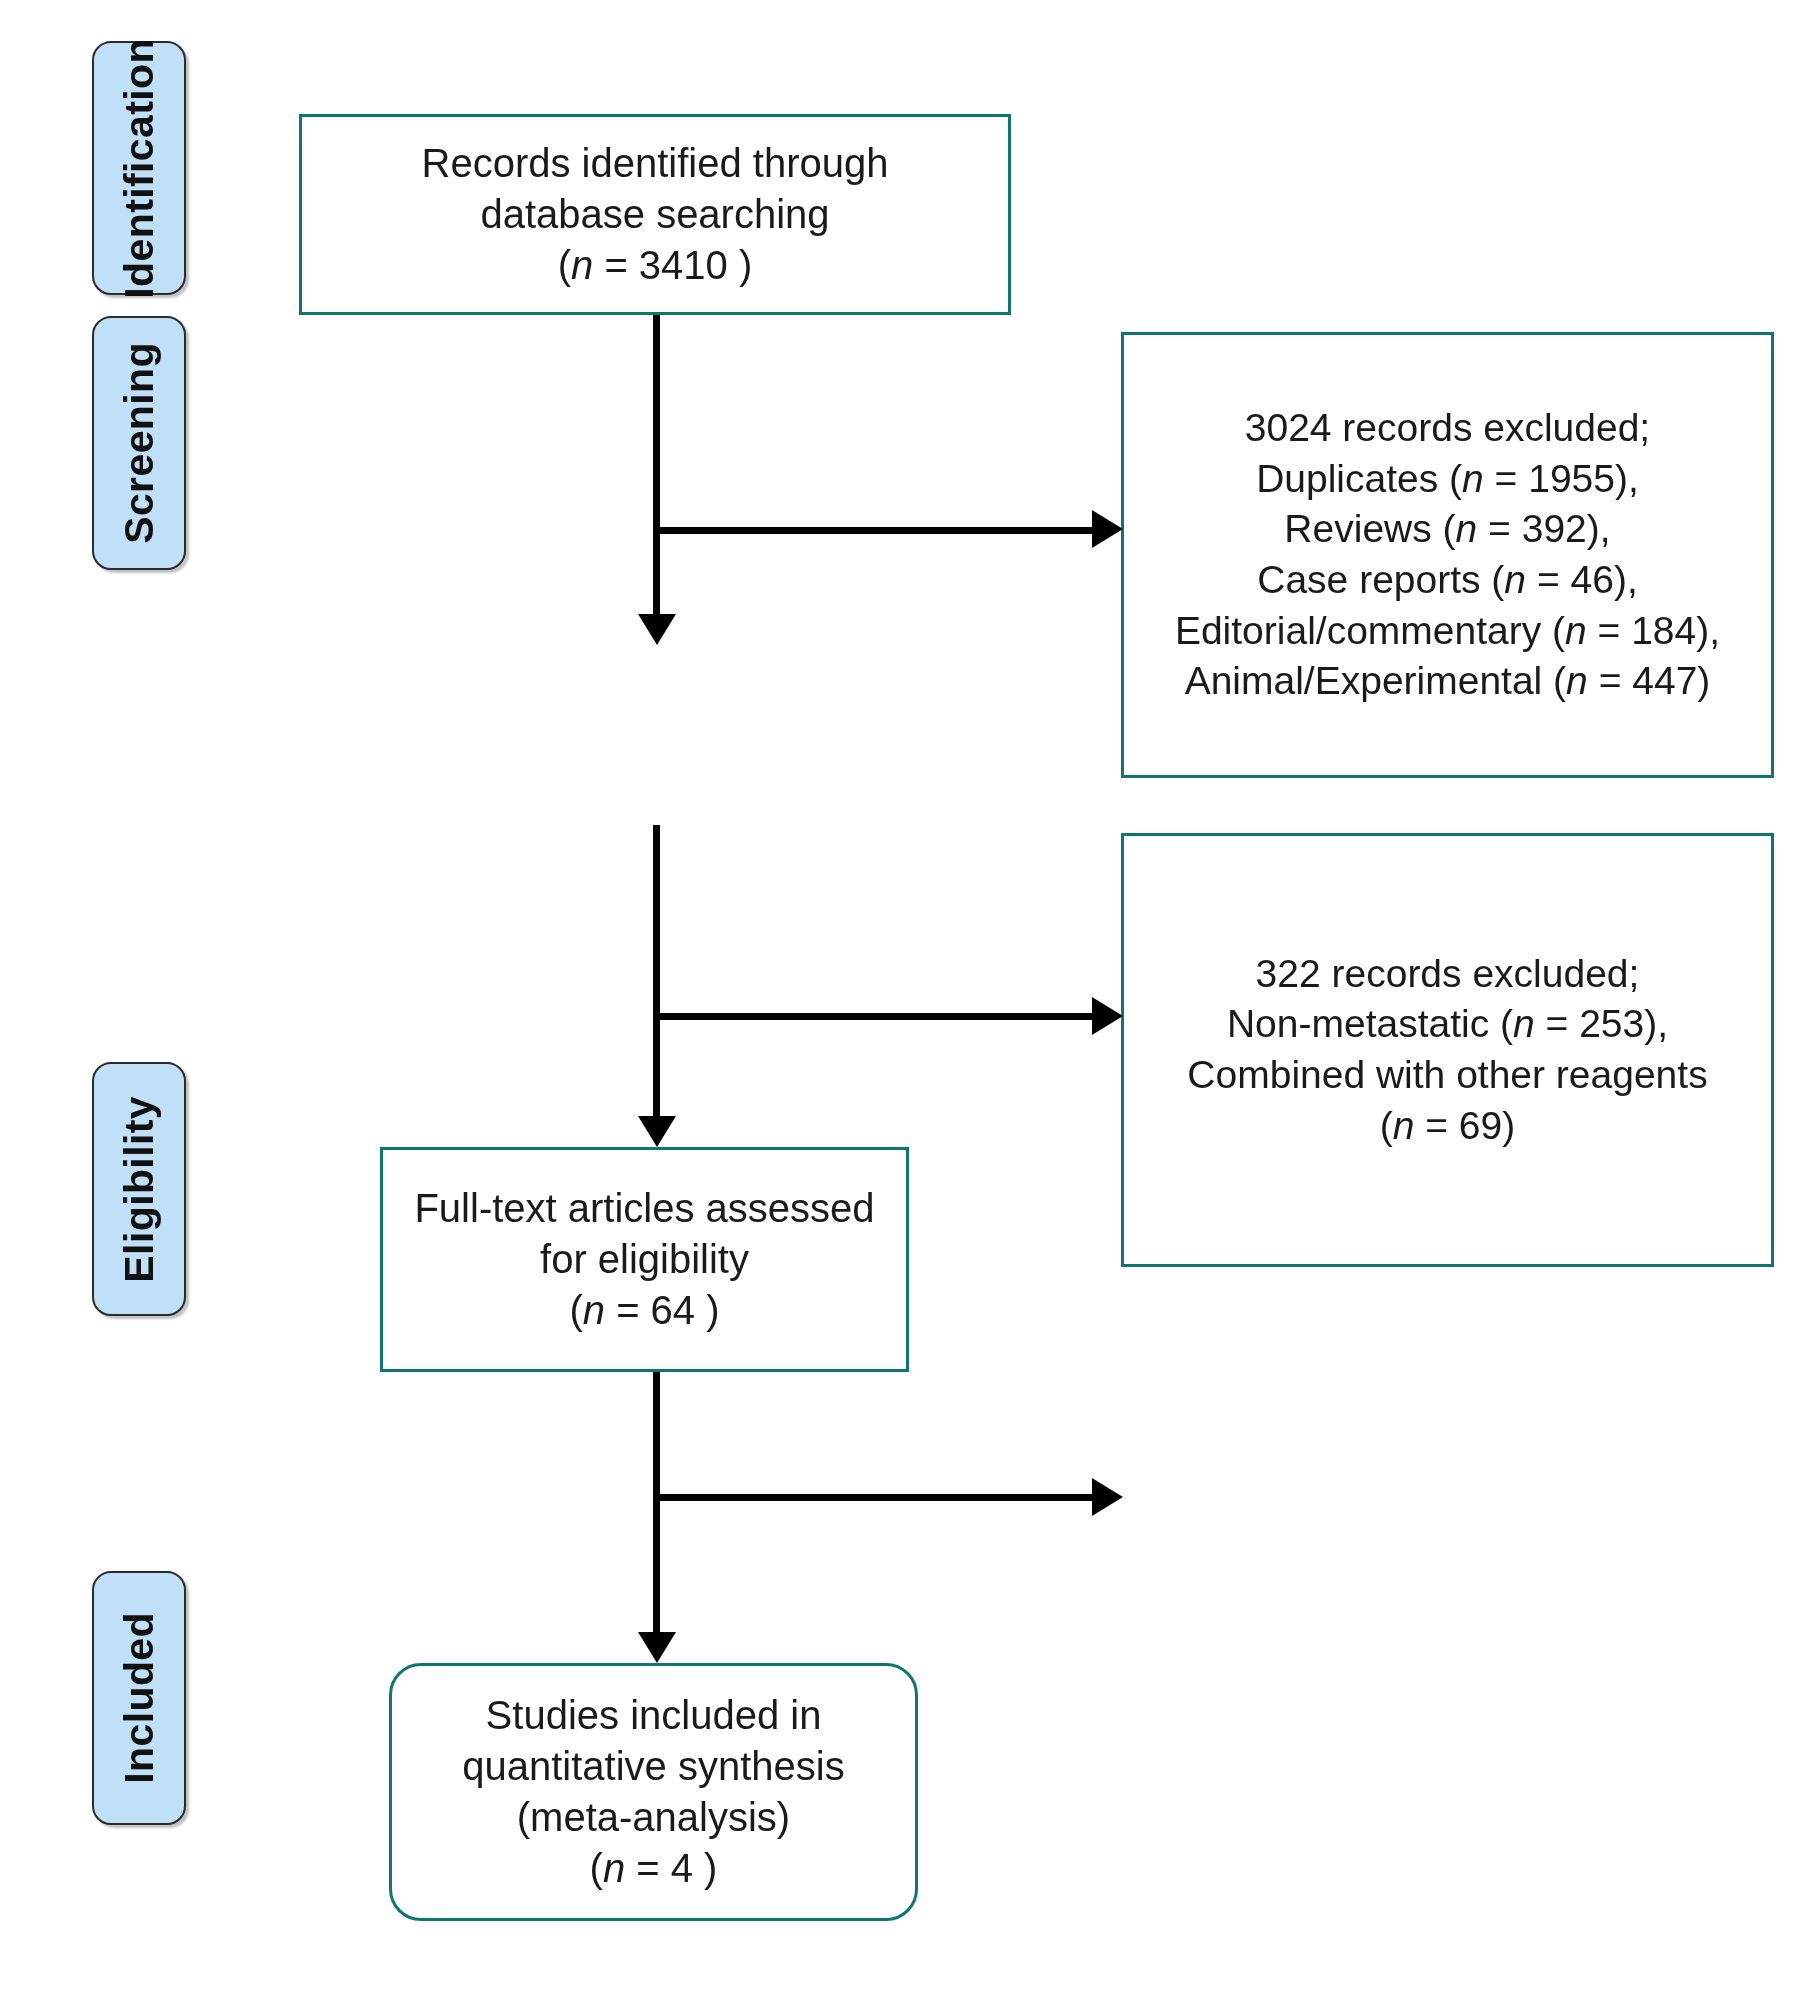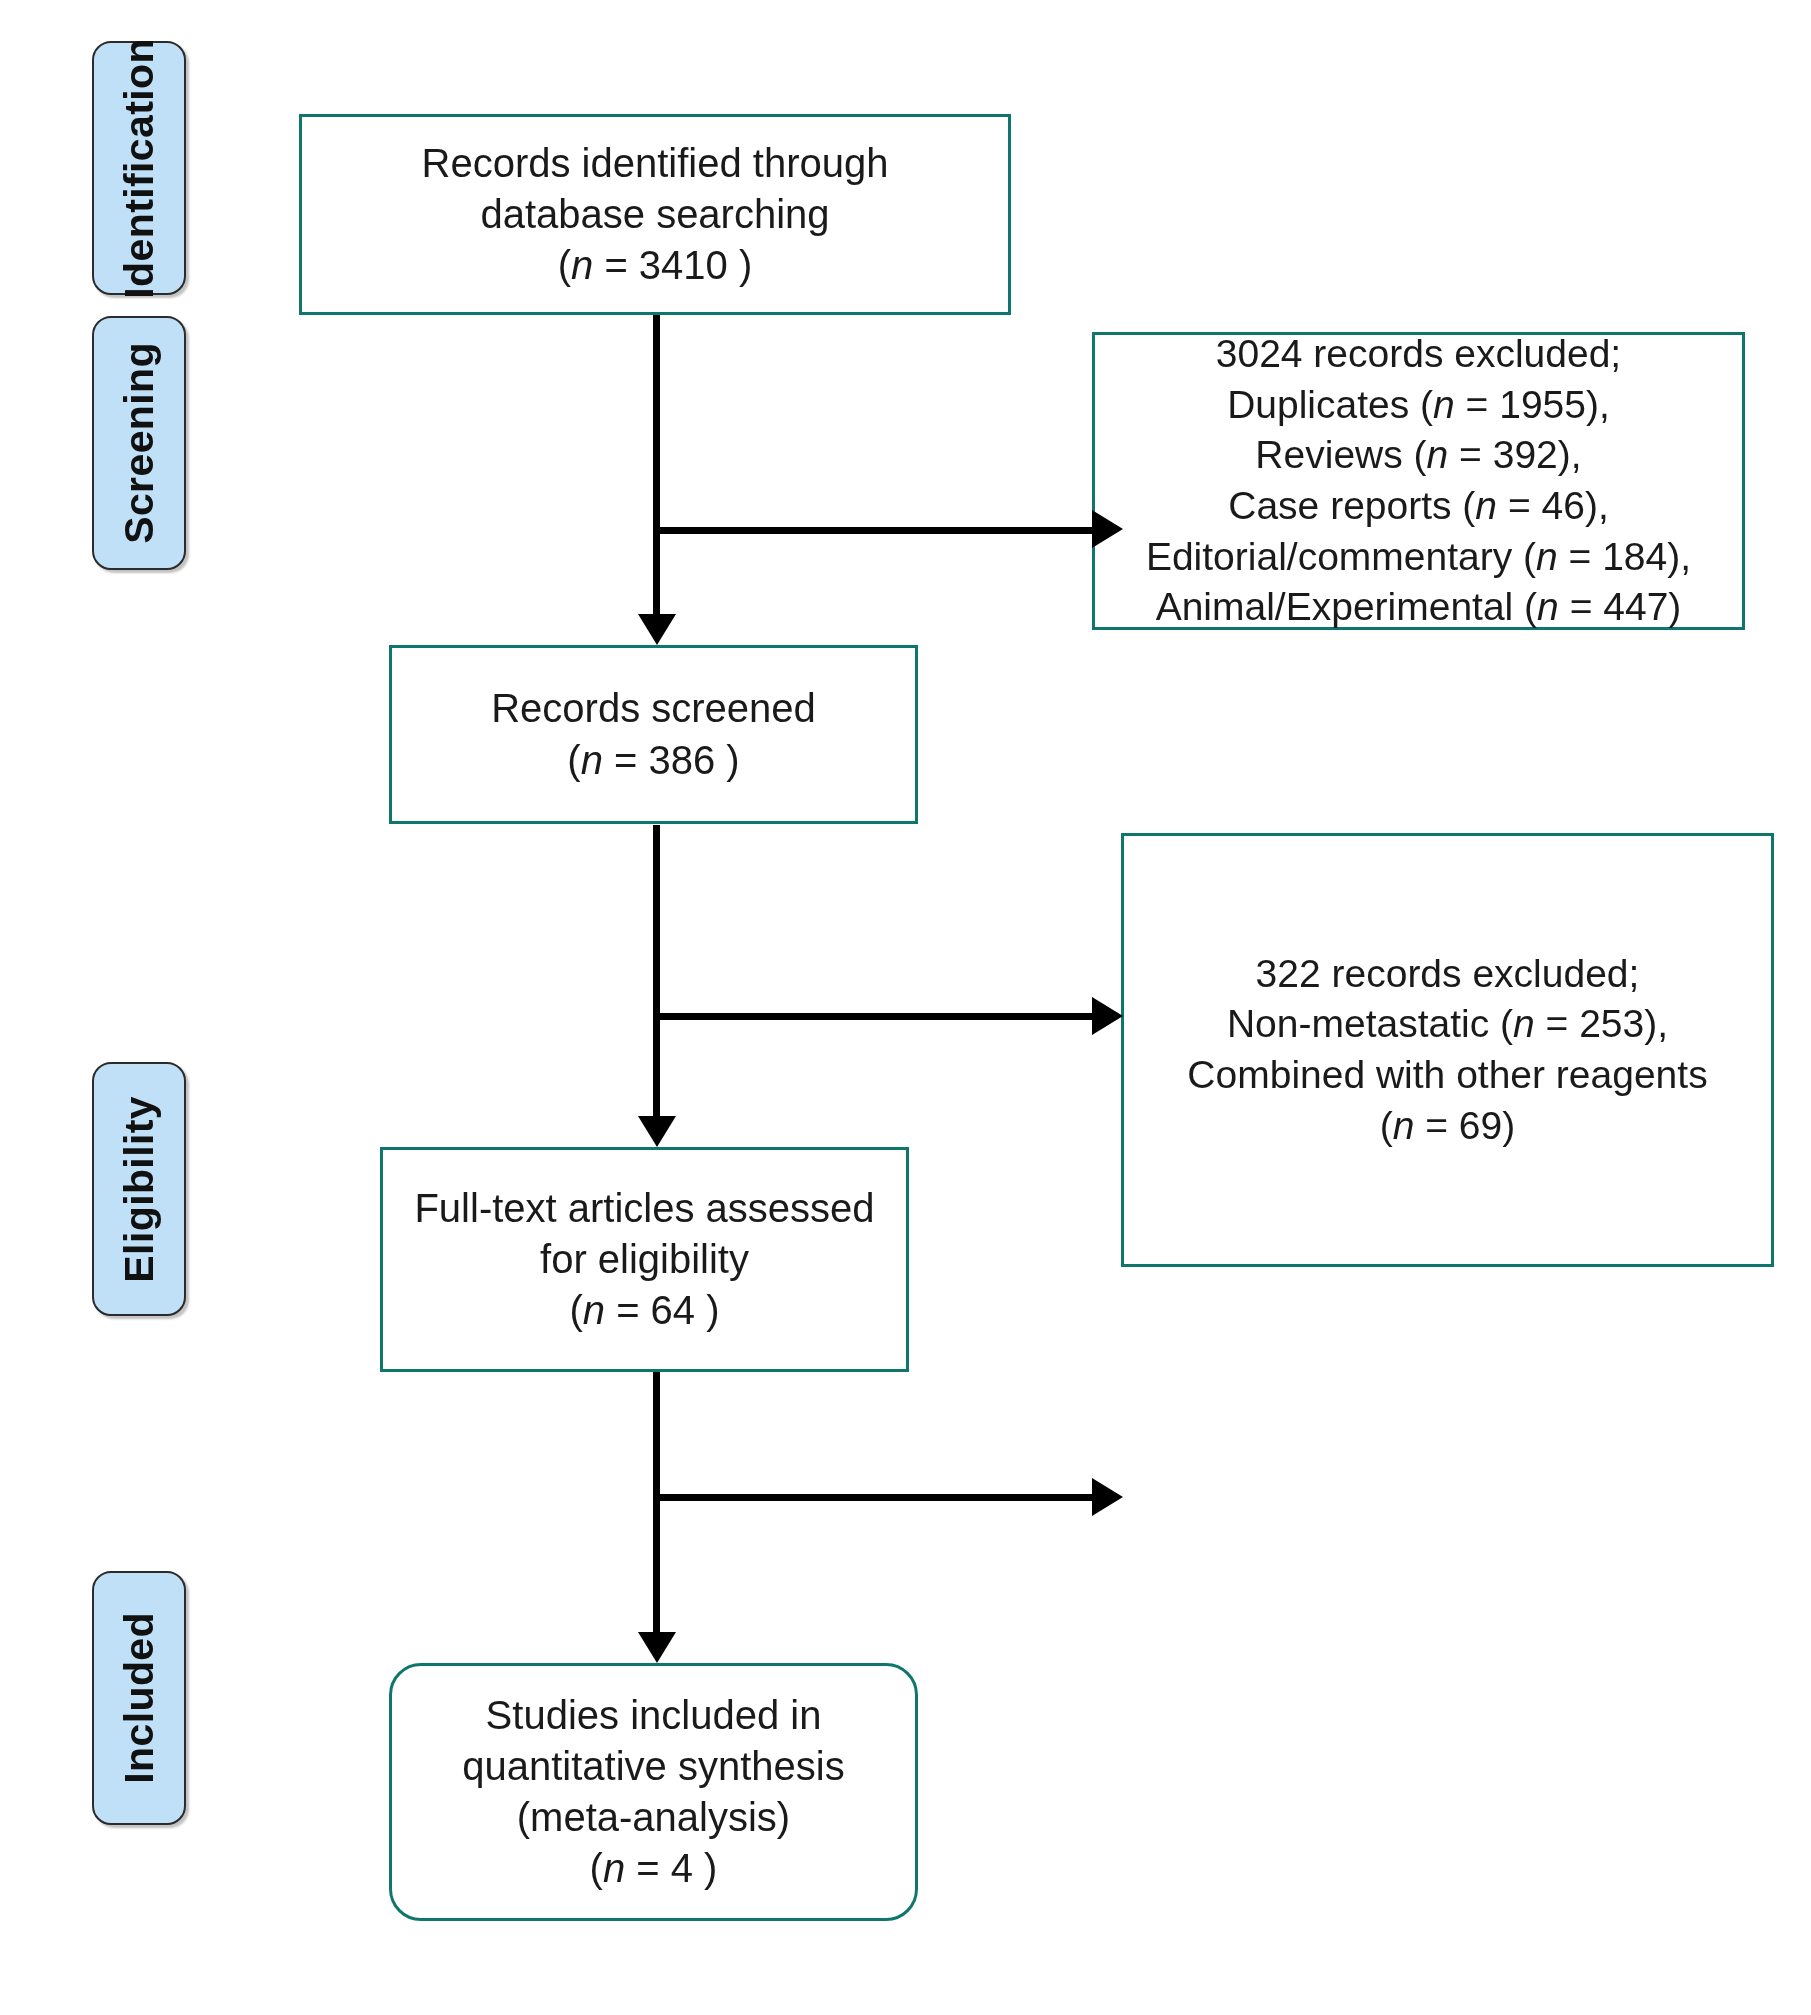--- a/index.html
+++ b/index.html
@@ -110,33 +110,30 @@
   </div>
 
   <div class="stage-box" style="left:92px; top:1571px; width:94px; height:254px;">
     <span class="stage-label">Included</span>
   </div>
 
   <div class="flow-box" style="left:299px; top:114px; width:712px; height:201px;">
     <span class="flow-text">Records identified through<br>database searching<br>(<em class="n-italic">n</em> = 3410 )</span>
   </div>
 
-  <div class="flow-box" style="left:389px; top:645px; width:529px; height:179px;">
-    <span class="flow-text">Records screened<br>(<em class="n-italic">n</em> = 386 )</span>
-  </div>
 
   <div class="flow-box" style="left:380px; top:1147px; width:529px; height:225px;">
     <span class="flow-text">Full-text articles assessed<br>for eligibility<br>(<em class="n-italic">n</em> = 64 )</span>
   </div>
 
   <div class="flow-box" style="left:389px; top:1663px; width:529px; height:258px;border-radius:32px;">
     <span class="flow-text">Studies included in<br>quantitative synthesis<br>(meta-analysis)<br>(<em class="n-italic">n</em> = 4 )</span>
   </div>
 
-  <div class="flow-box excl" style="left:1092px; top:332px; width:653px; height:298px;text-align:center;">
+  <div class="flow-box excl" style="left:1121px; top:332px; width:653px; height:446px;text-align:center;">
     <span class="flow-text">3024 records excluded;<br>Duplicates (<em class="n-italic">n</em> = 1955),<br>Reviews (<em class="n-italic">n</em> = 392),<br>Case reports (<em class="n-italic">n</em> = 46),<br>Editorial/commentary (<em class="n-italic">n</em> = 184),<br>Animal/Experimental (<em class="n-italic">n</em> = 447)</span>
   </div>
 
   <div class="flow-box excl" style="left:1121px; top:833px; width:653px; height:434px;">
     <span class="flow-text">322 records excluded;<br>Non-metastatic (<em class="n-italic">n</em> = 253),<br>Combined with other reagents<br>(<em class="n-italic">n</em> = 69)</span>
   </div>
 
 
   <div class="v-line" style="left:653px; top:315px; height:301px;"></div>
   <div class="arrow-down" style="left:638px; top:614px;"></div>

